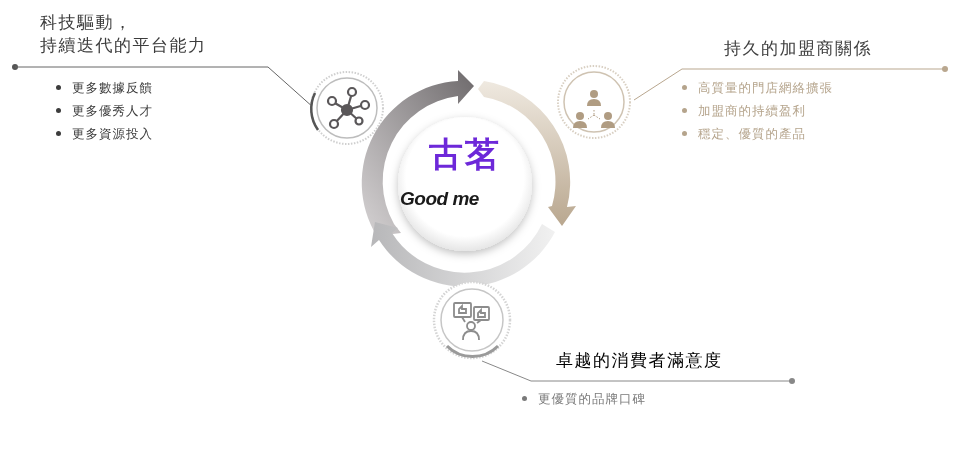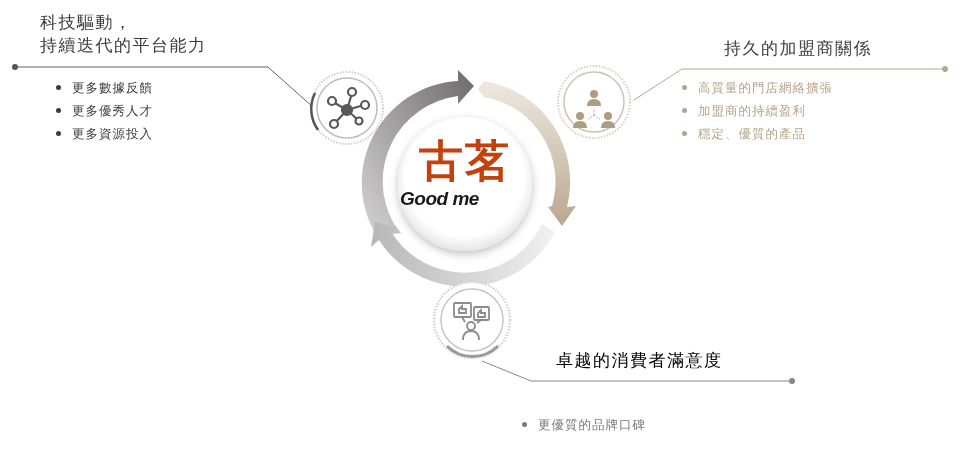--- a/index.html
+++ b/index.html
@@ -4,21 +4,21 @@
 <style>
   html, body { margin:0; padding:0; background:#ffffff; }
   body { width:960px; height:475px; position:relative; overflow:hidden;
          font-family:"DejaVu Sans", "Liberation Sans", sans-serif; }
   svg.bg { position:absolute; left:0; top:0; }
   .title { position:absolute; font-size:17px; letter-spacing:1.5px; line-height:23px; }
   .list { position:absolute; margin:0; padding:0; list-style:none; font-size:12.5px; line-height:23px; letter-spacing:1px; }
   .list li { position:relative; padding-left:18px; }
   .list li::before { content:""; position:absolute; left:2px; top:9px; width:5px; height:5px; border-radius:50%; background:currentColor; }
   .center-cn { position:absolute; left:400px; top:132px; width:130px; text-align:center;
-               font-family:"DejaVu Serif", serif; font-weight:bold; font-size:44px; color:#c2410c; letter-spacing:2px; }
+               font-family:"DejaVu Serif", serif; font-weight:bold; font-size:34px; color:#6d28d9; letter-spacing:2px; }
   .center-en { position:absolute; left:400px; top:188px; width:130px; text-align:left;
                font-family:"Liberation Sans", sans-serif; font-weight:bold; font-style:italic; font-size:19px; color:#1a1a1a; letter-spacing:-0.5px; }
 </style>
 </head>
 <body>
 
 <svg class="bg" width="960" height="475" viewBox="0 0 960 475">
   <defs>
     <linearGradient id="gTech" x1="0" y1="1" x2="1" y2="0">
       <stop offset="0" stop-color="#d6d3d4"></stop>
@@ -138,15 +138,15 @@
 </div>
 <ul class="list" style="left:680px; top:76px; color:#b5a48c;">
   <li>高質量的門店網絡擴張</li>
   <li>加盟商的持續盈利</li>
   <li>穩定、優質的產品</li>
 </ul>
 
 <div class="title" style="left:556px; top:349px; color:#000000;">
   <div>卓越的消費者滿意度</div>
 </div>
-<ul class="list" style="left:520px; top:413px; color:#7a7a7a;">
+<ul class="list" style="left:520px; top:387px; color:#7a7a7a;">
   <li>更優質的品牌口碑</li>
 </ul>
 
 </body></html>

